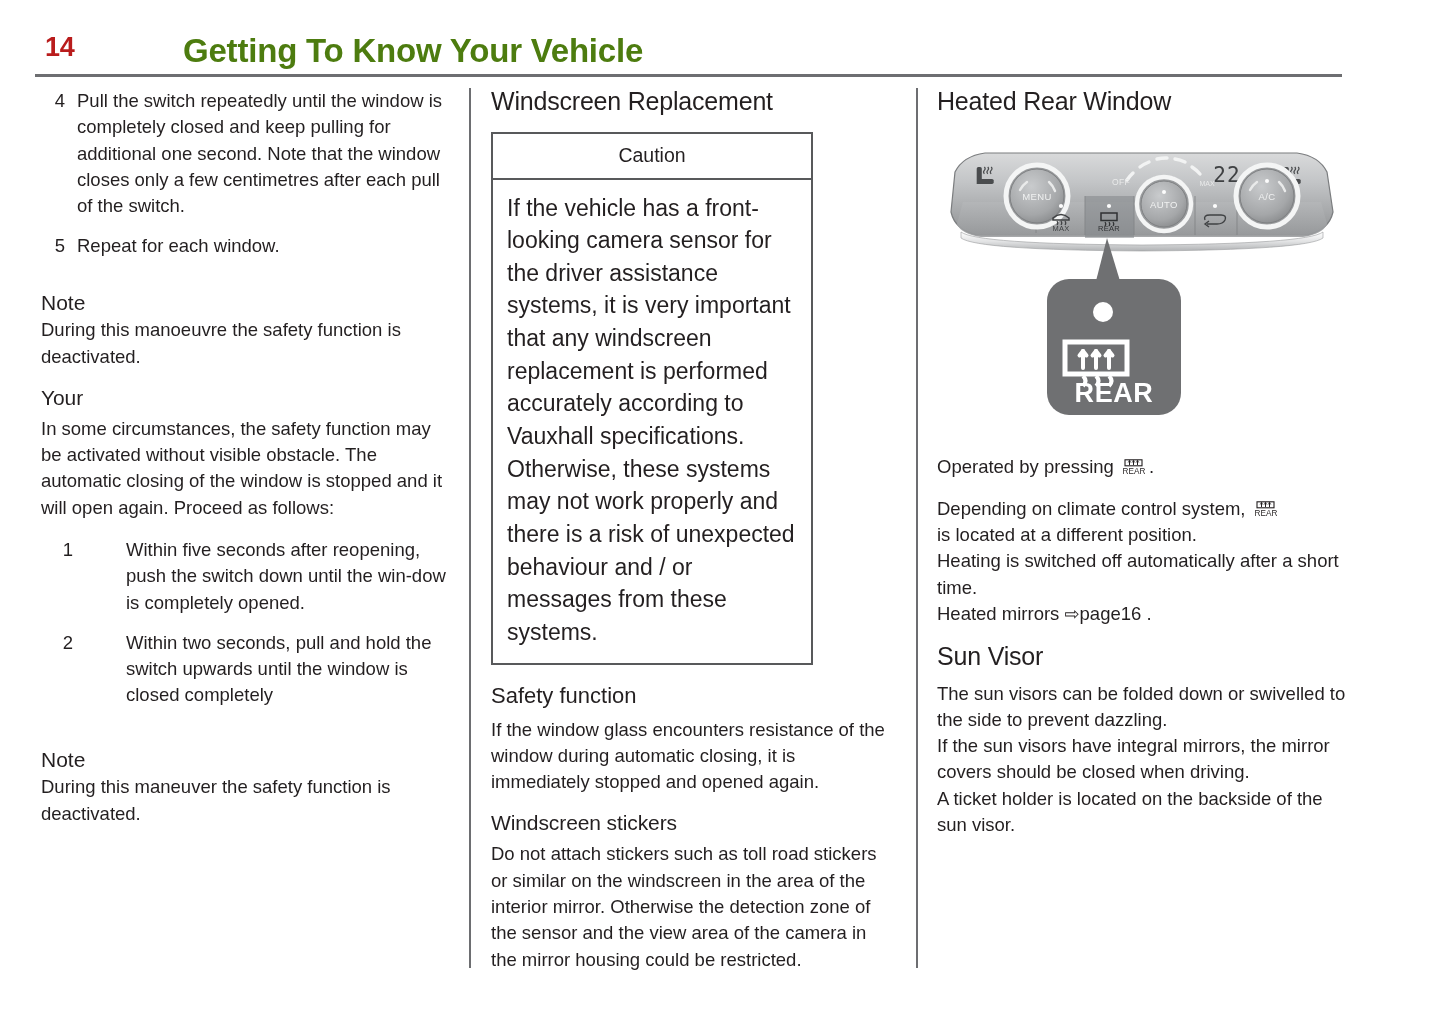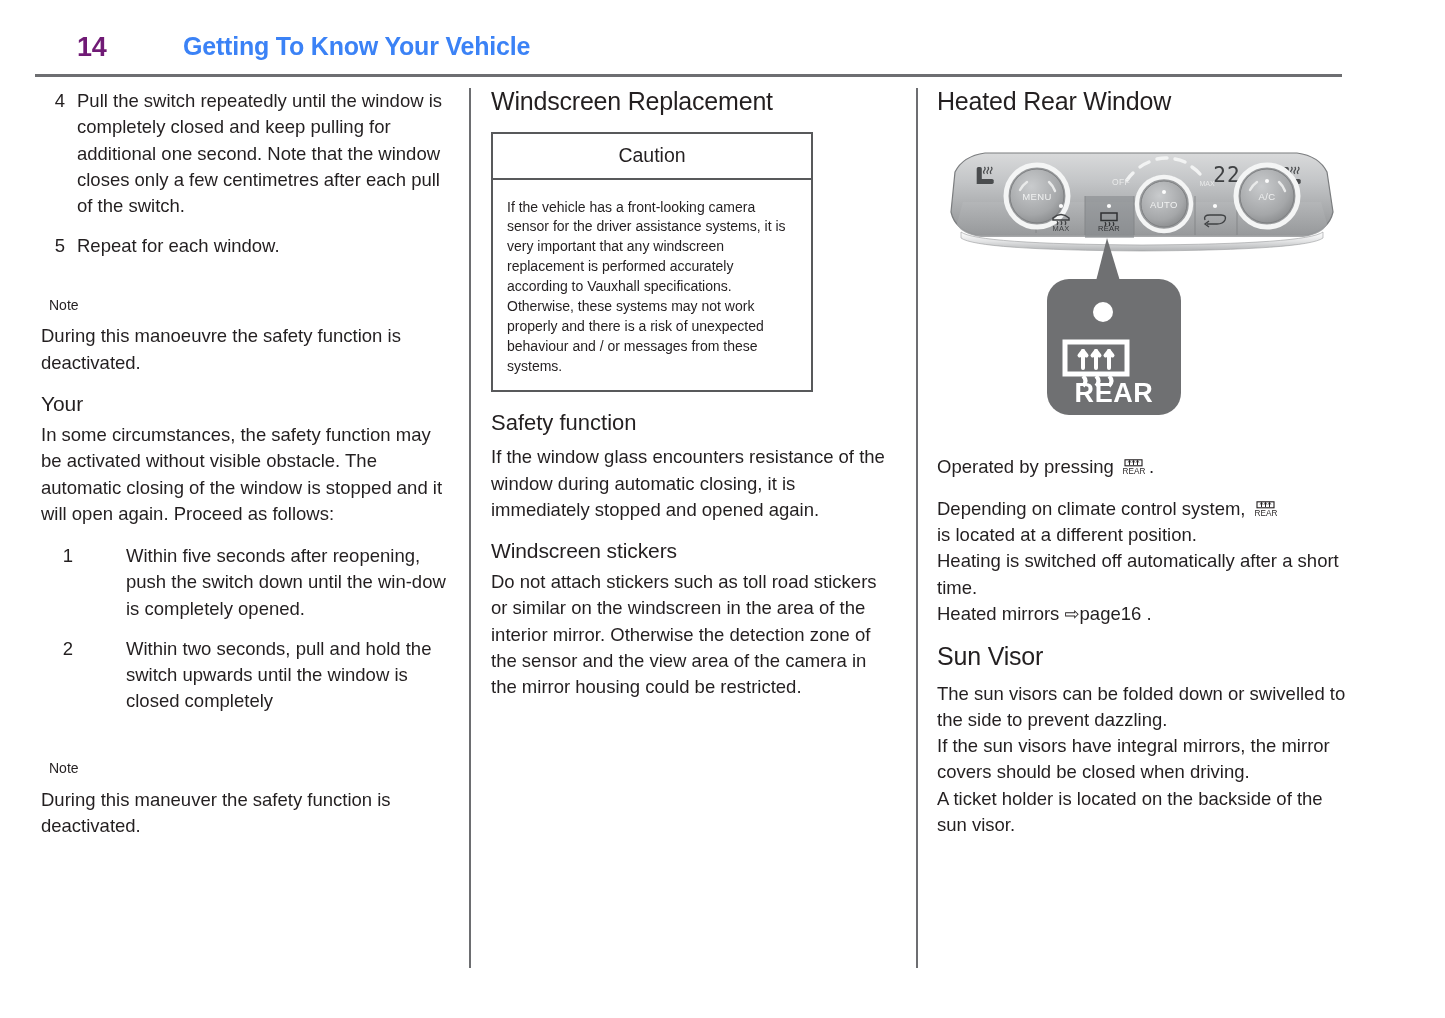--- a/index.html
+++ b/index.html
@@ -32,31 +32,30 @@
     height: 42px;
     border-bottom: 3px solid #6d6e71;
   }
   .page-number {
     position: absolute;
     left: 10px;
     top: 0px;
     font-size: 27px;
     font-weight: bold;
     letter-spacing: -0.3px;
-    color: #701a75;
-    margin-left: 32px;
+    color: #b91c1c;
   }
   .header-title {
     position: absolute;
     left: 148px;
     top: 0px;
-    font-size: 25px;
+    font-size: 33px;
     font-weight: bold;
     letter-spacing: -0.2px;
-    color: #3b82f6;
+    color: #4d7c0f;
   }
 
   
   .col {
     position: absolute;
     top: 88px;
   }
   .col1 { left: 41px;  width: 415px; }
   .col2 { left: 491px; width: 405px; }
   .col3 { left: 937px; width: 410px; }
@@ -84,22 +83,22 @@
     font-weight: normal;
     margin: 0 0 6px 0;
     letter-spacing: -0.1px;
   }
   .h3 {
     font-size: 22px;
     font-weight: normal;
     margin: 0 0 8px 0;
   }
   .note-label {
-    font-size: 14px;
-    margin: 8px;
+    font-size: 21px;
+    margin: 0;
     line-height: 1.42;
   }
   p.body {
     font-size: 18.5px;
     line-height: 1.42;
     margin: 0 0 16px 0;
   }
   p.tight {
     margin-bottom: 0;
   }
@@ -139,23 +138,23 @@
     width: 322px;
     box-sizing: border-box;
   }
   .caution-title {
     text-align: center;
     font-size: 19.5px;
     padding: 10px 0 11px 0;
     border-bottom: 2px solid #58595b;
   }
   .caution-body {
-    font-size: 14px;
+    font-size: 23px;
     line-height: 1.42;
-    padding: 18px 14px 14px 14px;
+    padding: 12px 14px 14px 14px;
   }
 
   
   .illustration {
     position: relative;
     width: 410px;
     height: 360px;
     margin: 18px 0 8px 0;
   }
   .illustration svg { display: block; }

